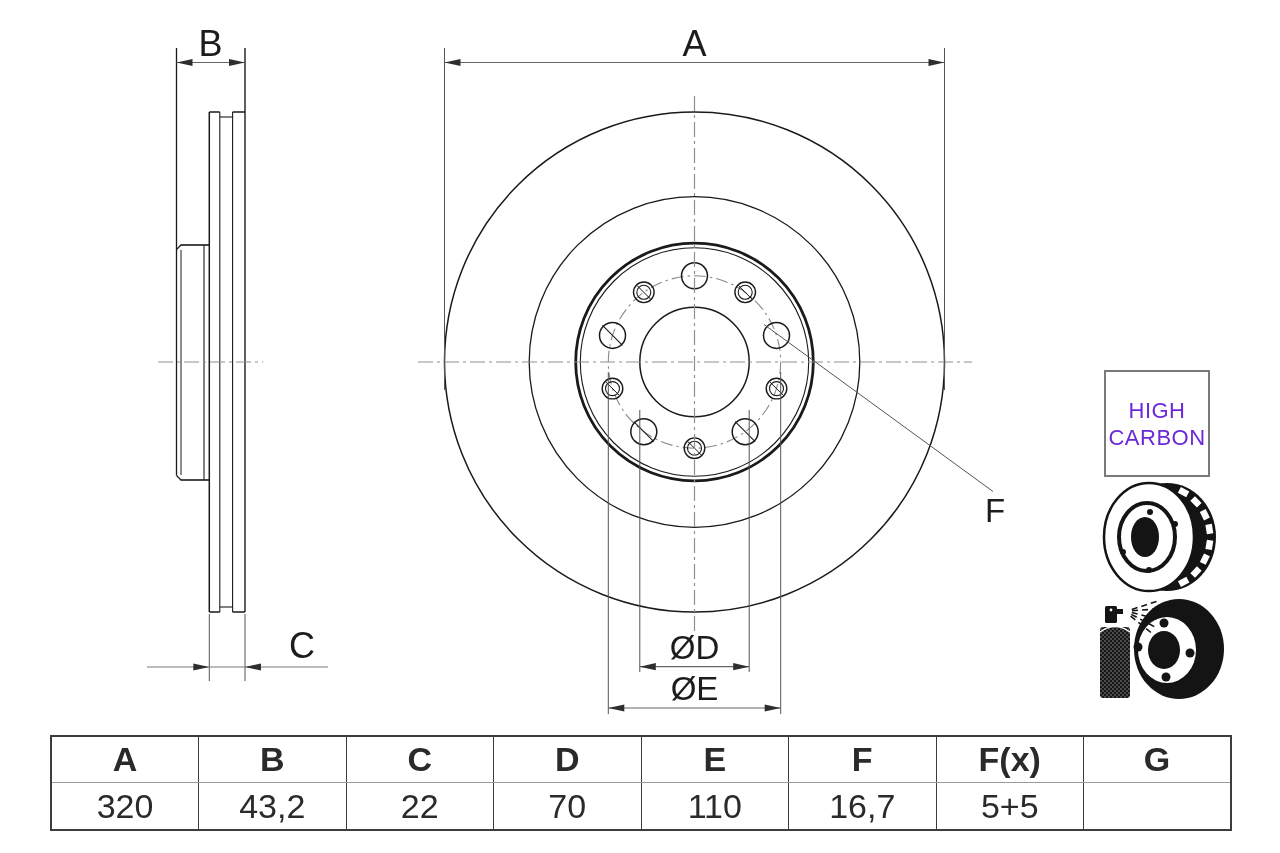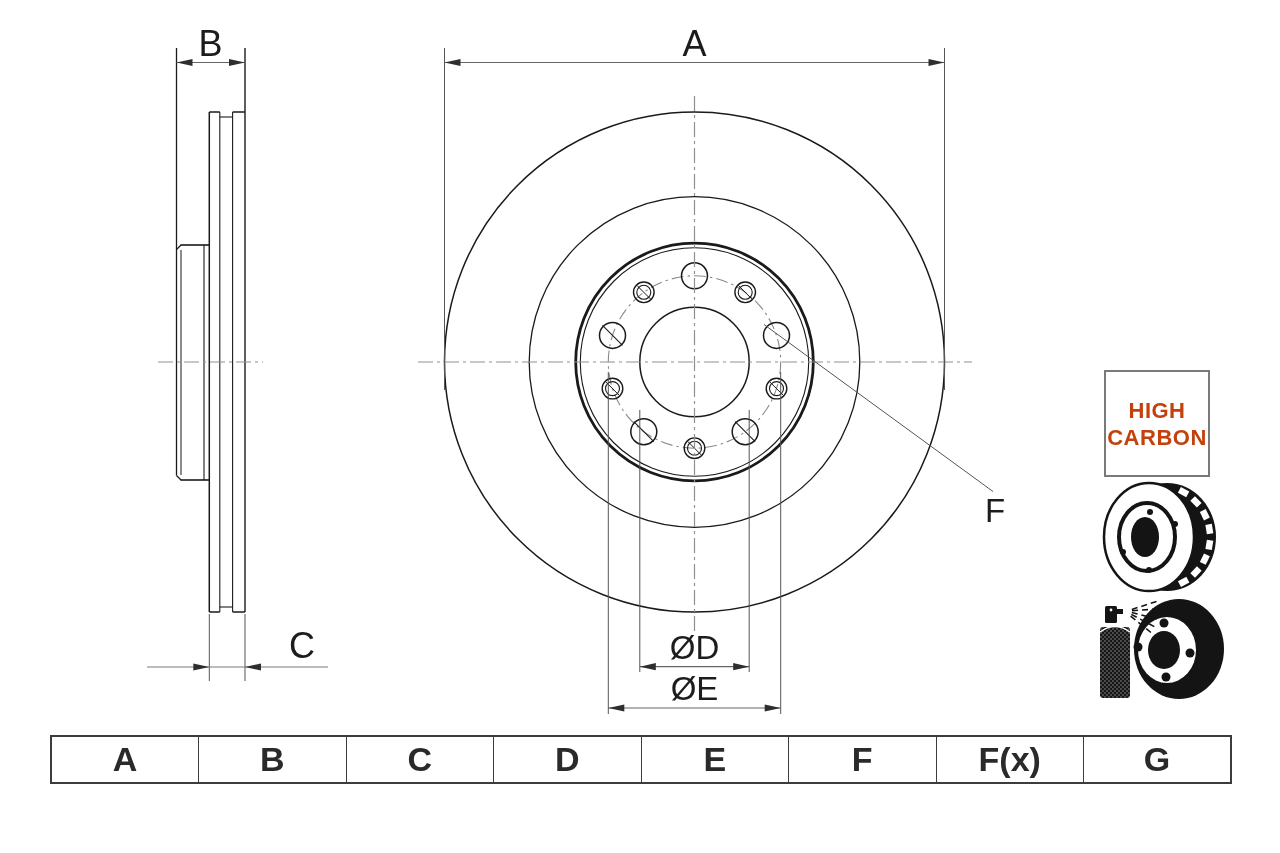--- a/index.html
+++ b/index.html
@@ -7,21 +7,21 @@
           font-family:"Liberation Sans", sans-serif;}
   svg{position:absolute;left:0;top:0;}
   svg text{font-family:"Liberation Sans", sans-serif;fill:#1c1c1c;}
   .dim-label{font-size:36px;}
   .dim-label-sm{font-size:33px;}
 
   
   .hc-box{position:absolute;left:1104px;top:370px;width:106px;height:107px;
           border:2px solid #7a7a7a;box-sizing:border-box;background:#fff;
           display:flex;flex-direction:column;align-items:center;justify-content:center;}
-  .hc-box div{font-weight:bold;font-size:22px;line-height:27px;color:#c2410c;letter-spacing:.5px;}
+  .hc-box div{font-weight:normal;font-size:22px;line-height:27px;color:#6d28d9;letter-spacing:.5px;}
 
   
   table.dims{position:absolute;left:50px;top:735px;width:1182px;border-collapse:collapse;
              table-layout:fixed;border:2.5px solid #3c3c3c;background:#fff;}
   table.dims th, table.dims td{border-right:1.5px solid #3c3c3c;text-align:center;
              color:#2a2a2a;padding:0;}
   table.dims th:last-child, table.dims td:last-child{border-right:none;}
   table.dims th{height:45px;font-size:34px;font-weight:bold;border-bottom:1.2px solid #9a9a9a;}
   table.dims td{height:46px;font-size:34px;font-weight:normal;}
 </style>
@@ -222,16 +222,26 @@
   <tr>
     <th>A</th>
     <th>B</th>
     <th>C</th>
     <th>D</th>
     <th>E</th>
     <th>F</th>
     <th>F(x)</th>
     <th>G</th>
   </tr>
+  <tr>
+    <td>320</td>
+    <td>43,2</td>
+    <td>22</td>
+    <td>70</td>
+    <td>110</td>
+    <td>16,7</td>
+    <td>5+5</td>
+    <td></td>
+  </tr>
   </tbody>
 </table>
 
 </div>
 
 </body></html>

